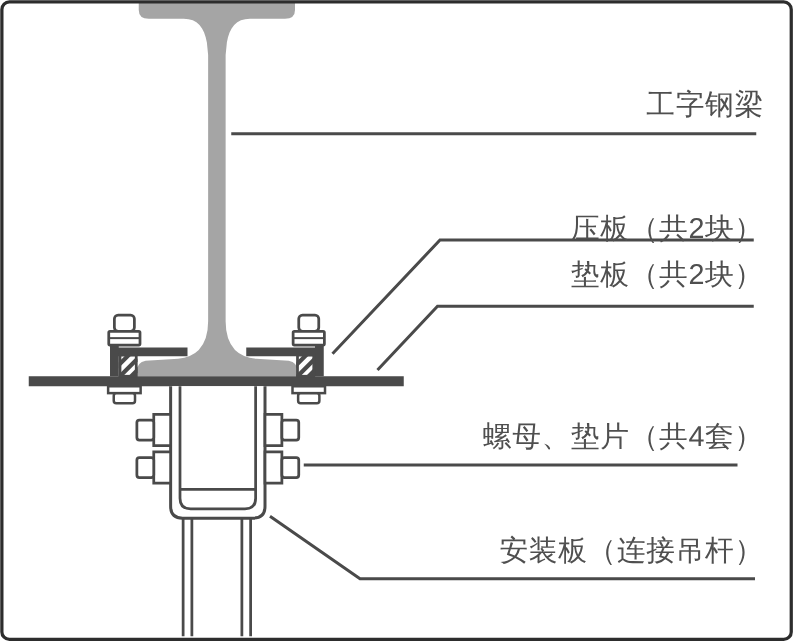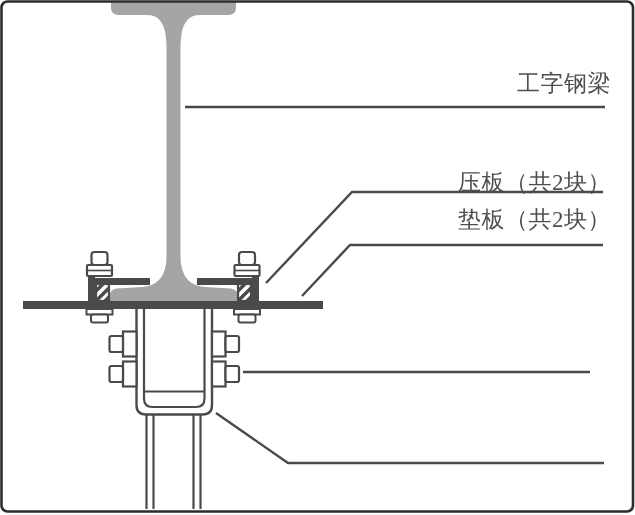--- a/index.html
+++ b/index.html
@@ -1,21 +1,21 @@
 <!DOCTYPE html>
 <html style="--bg: #ffffff; --frame: #2d2d2d; --ink: #4a4a4a; --beam: #a5a5a5; --text: #4f4f4f;"><head>
 <meta charset="utf-8">
 <style>
   :root{
     --bg:#ffffff; --frame:#2d2d2d; --ink:#4a4a4a; --beam:#a5a5a5; --text:#4f4f4f;
   }
   html,body{margin:0;padding:0;background:#fff;}
   .stage{
     position:relative;width:635px;height:515px;background:var(--bg);
-    font-family:Liberation Serif, serif;overflow:hidden;
+    font-family:Liberation Sans, sans-serif;overflow:hidden;
   }
   .stage svg{position:absolute;left:0;top:0;}
   .lbl{
     position:absolute;right:24px;white-space:nowrap;
     font-size:23px;line-height:25px;color:var(--text);
     letter-spacing:0.5px;text-align:right;
   }
   .ink-f{fill:var(--ink);}
   .ink-s{stroke:var(--ink);fill:none;}
   .white-part{fill:#ffffff;stroke:var(--ink);}
@@ -120,14 +120,16 @@
       <polyline class="leader" points="243,372 590,372"></polyline>
       <polyline class="leader" points="216,413 288,463 604,463"></polyline>
     </g>
 
     <rect x="1.5" y="1.5" width="631.5" height="510" rx="6" fill="none" stroke="var(--frame)" stroke-width="2.6"></rect>
   </svg>
 
   <div class="lbl" style="top:71px">工字钢梁</div>
   <div class="lbl" style="top:170px">压板（共2块）</div>
   <div class="lbl" style="top:207px">垫板（共2块）</div>
+  <div class="lbl" style="top:337px">螺母、垫片（共4套）</div>
+  <div class="lbl" style="top:428px">安装板（连接吊杆）</div>
 
 </div>
 
 </body></html>

